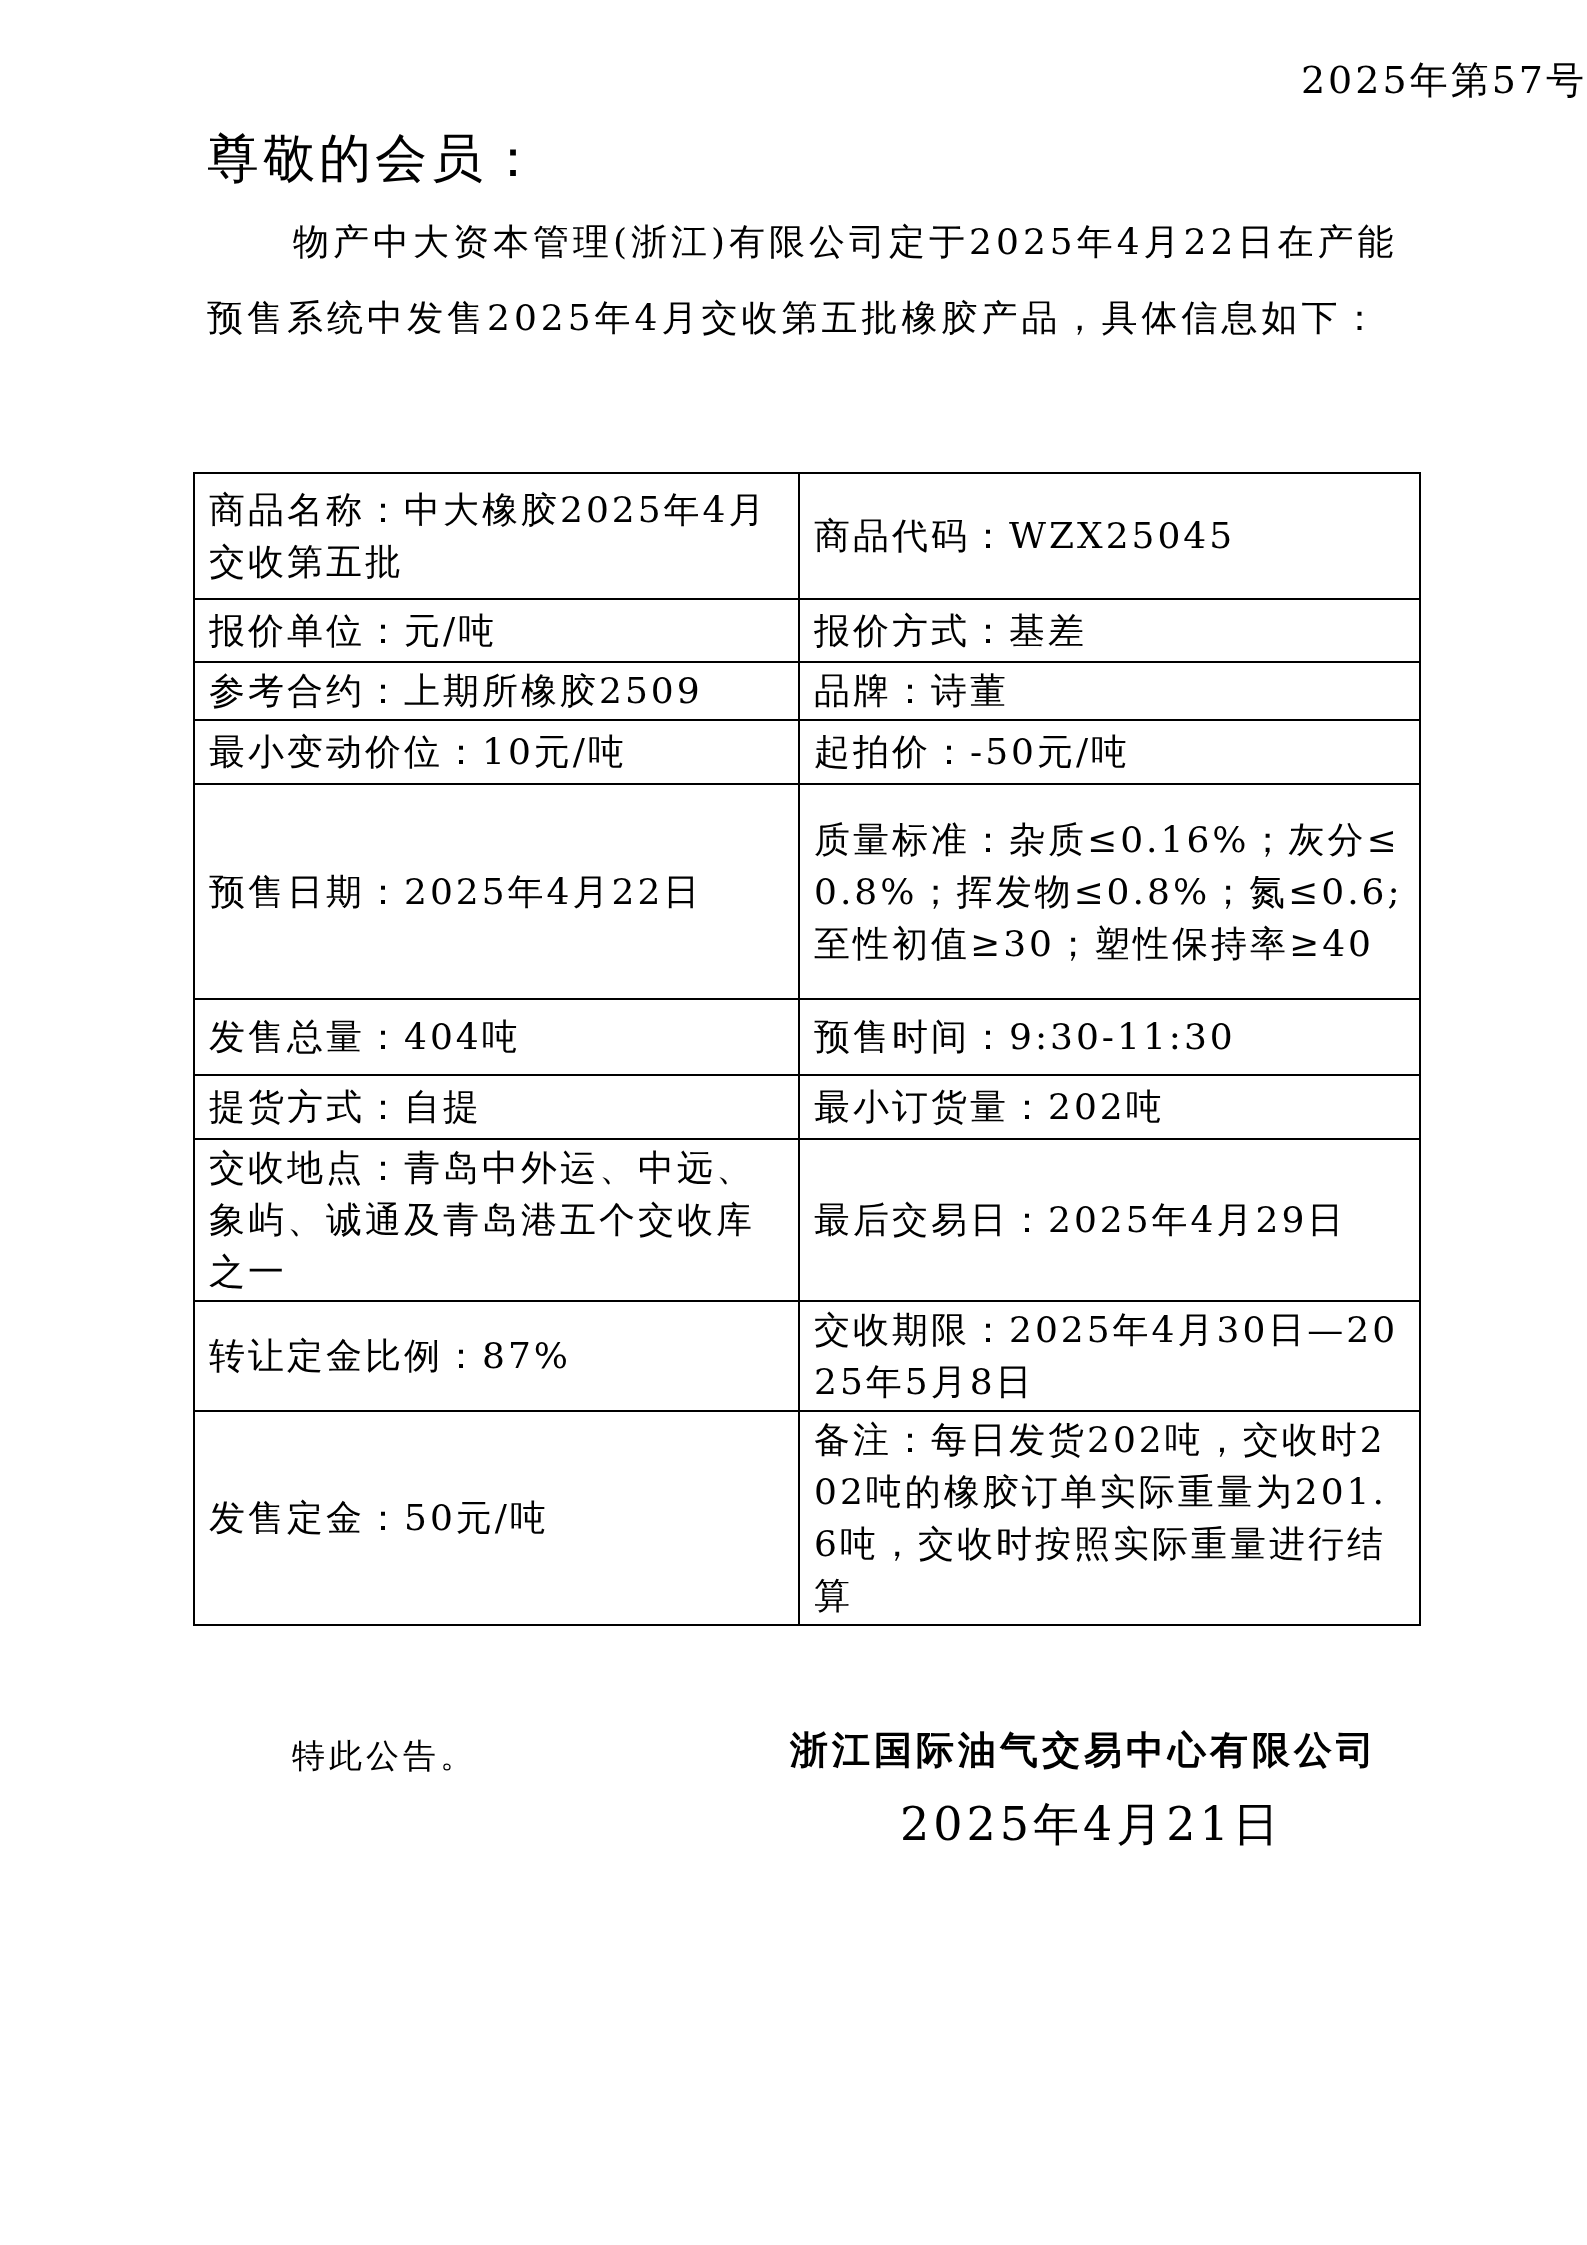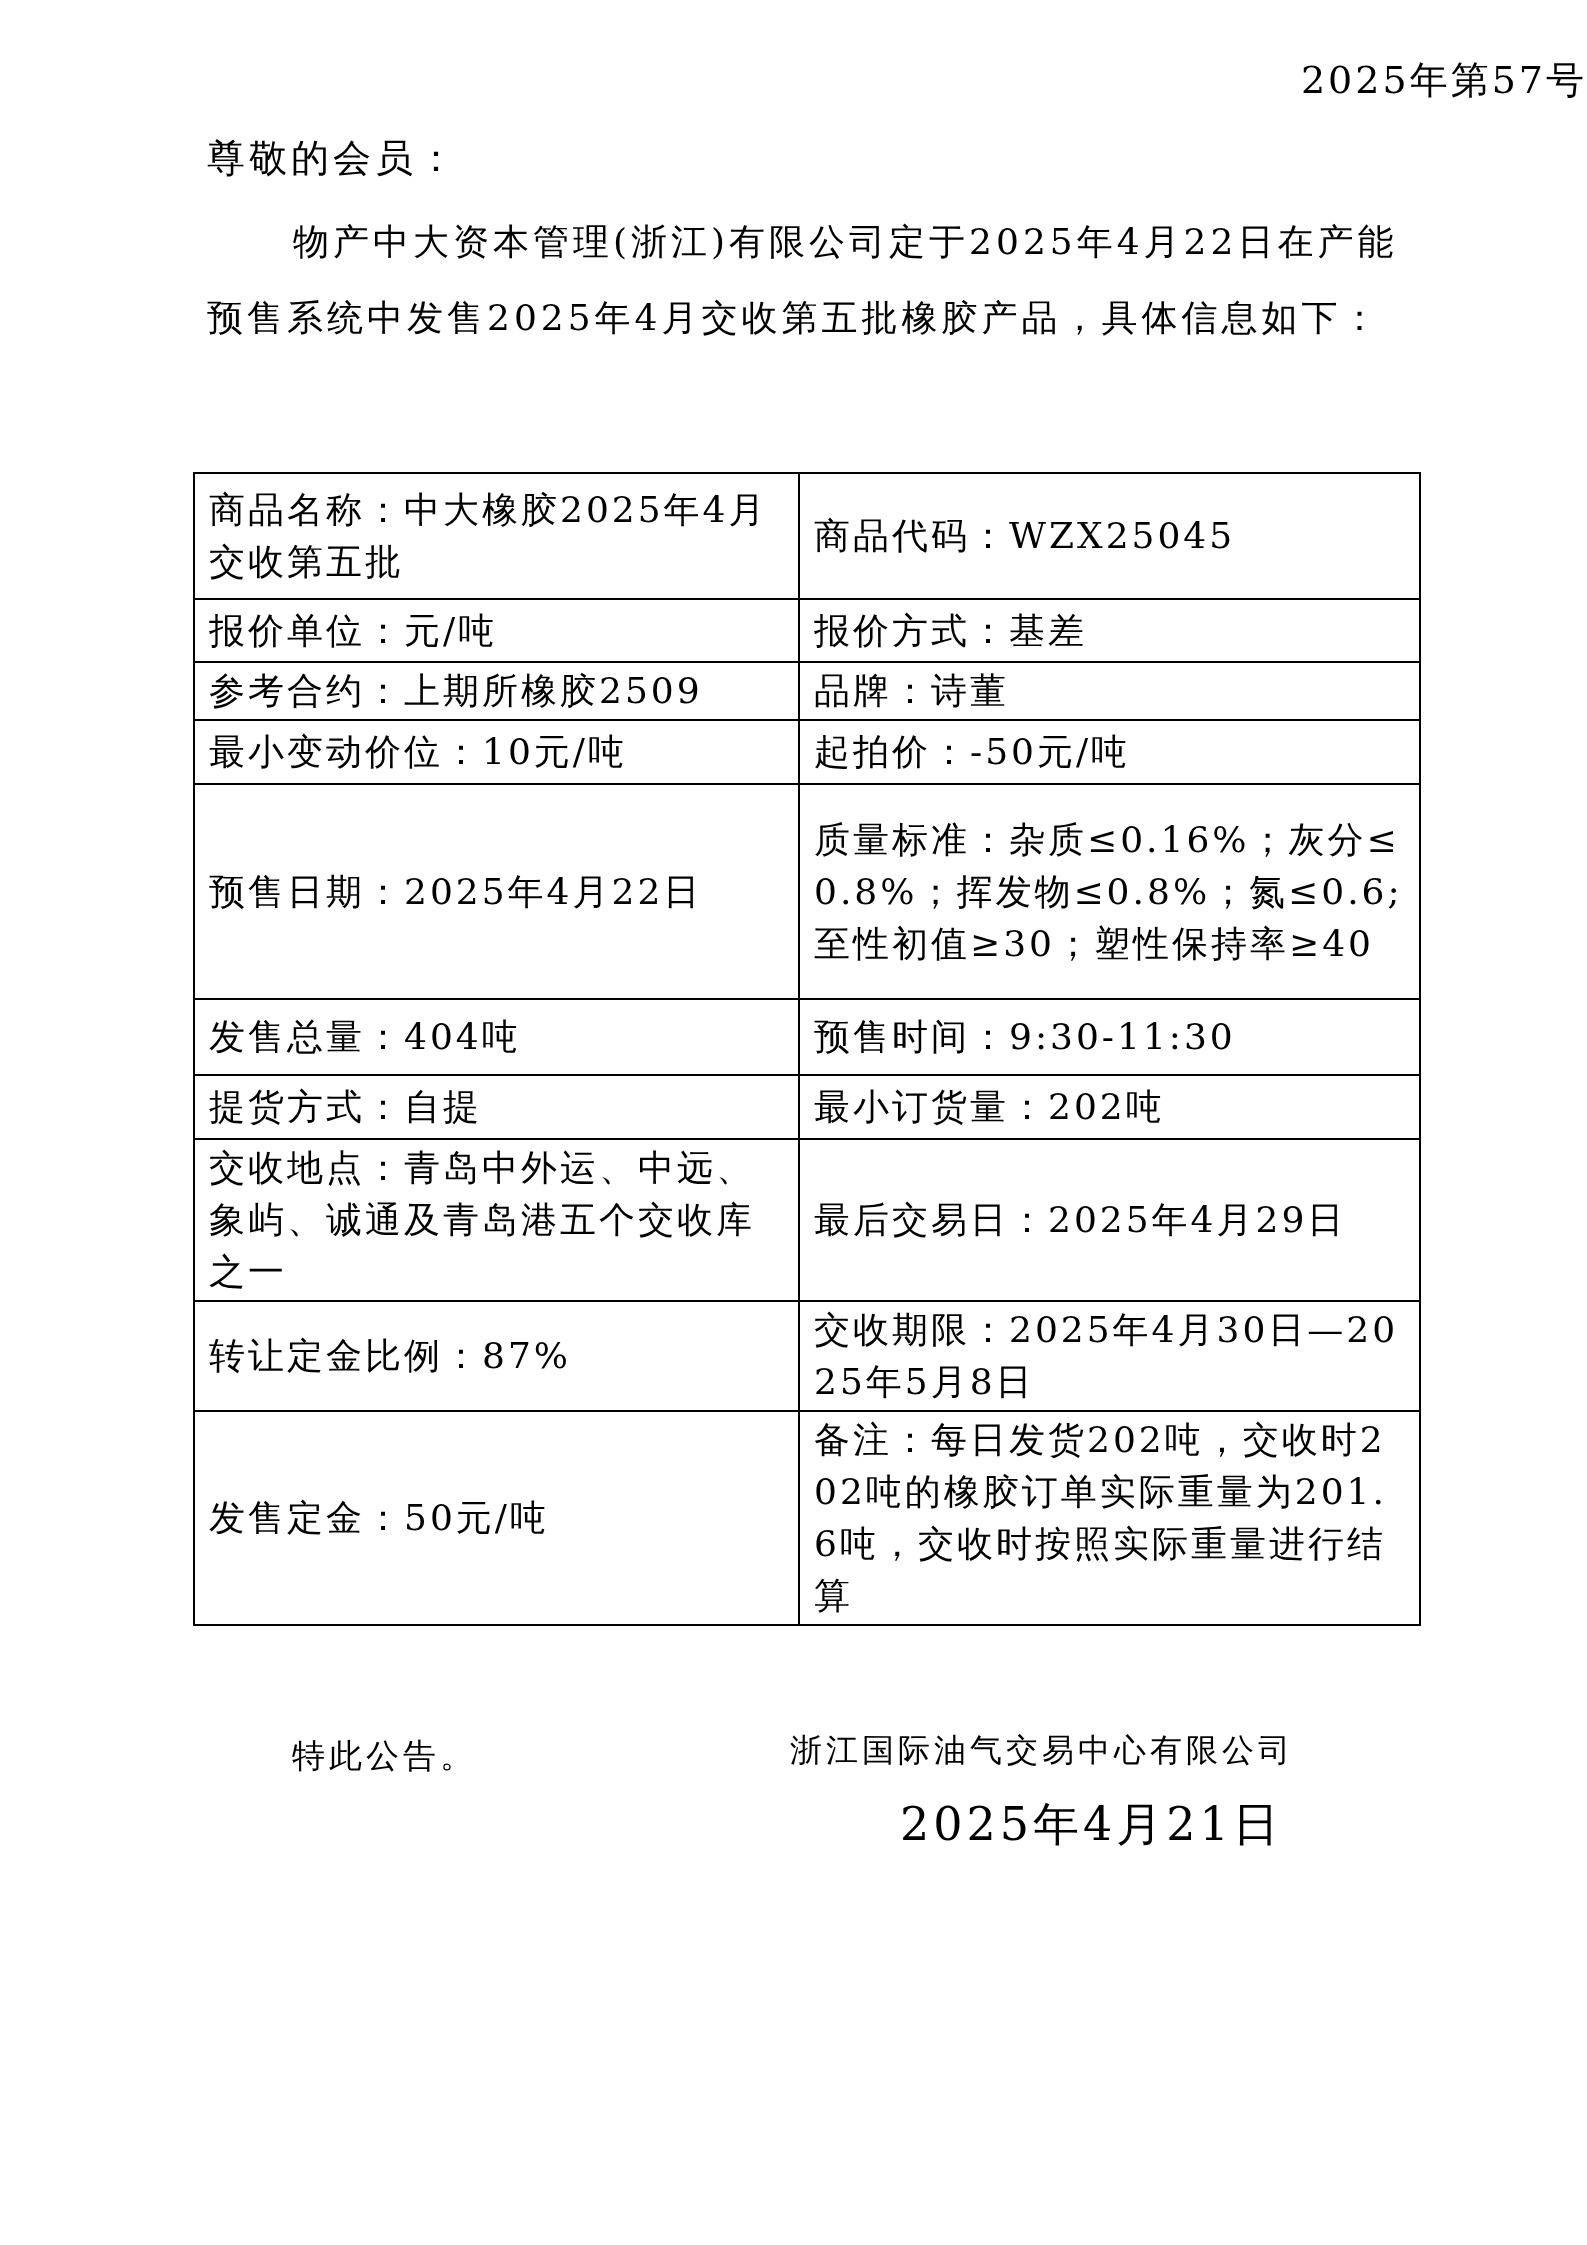--- a/index.html
+++ b/index.html
@@ -8,21 +8,21 @@
     font-family: "DejaVu Serif", "Liberation Serif", serif;
     color: #000000;
   }
   .page { position: absolute; left: 0; top: 0; width: 1587px; height: 2245px; }
   .doc-number {
     position: absolute; left: 0; top: 52px; width: 1587px; text-align: right;
     font-size: 38px; line-height: 56px; letter-spacing: 3px;
   }
   .salutation {
     position: absolute; left: 207px; top: 130px;
-    font-size: 38px; line-height: 56px; letter-spacing: 4px;
+    font-size: 52px; line-height: 56px; letter-spacing: 4px;
   }
   .intro {
     position: absolute; left: 207px; top: 204px; width: 1220px;
     font-size: 36px; line-height: 76px; letter-spacing: 4px;
     text-indent: 86px; margin: 0;
   }
   table.info {
     position: absolute; left: 193px; top: 472px; width: 1226px;
     border-collapse: collapse; table-layout: fixed;
   }
@@ -33,21 +33,21 @@
     word-break: break-all;
   }
   table.info col.c1 { width: 605px; }
   table.info col.c2 { width: 621px; }
   .closing {
     position: absolute; left: 292px; top: 1728px;
     font-size: 33px; line-height: 56px; letter-spacing: 4px;
   }
   .signature-org {
     position: absolute; left: 790px; top: 1722px;
-    font-size: 32px; line-height: 56px; letter-spacing: 4px;
+    font-size: 38px; line-height: 56px; letter-spacing: 4px; font-weight: bold;
   }
   .signature-date {
     position: absolute; left: 900px; top: 1796px;
     font-size: 46px; line-height: 56px; letter-spacing: 4px;
   }
 </style>
 </head>
 <body>
 
 <div class="page">

